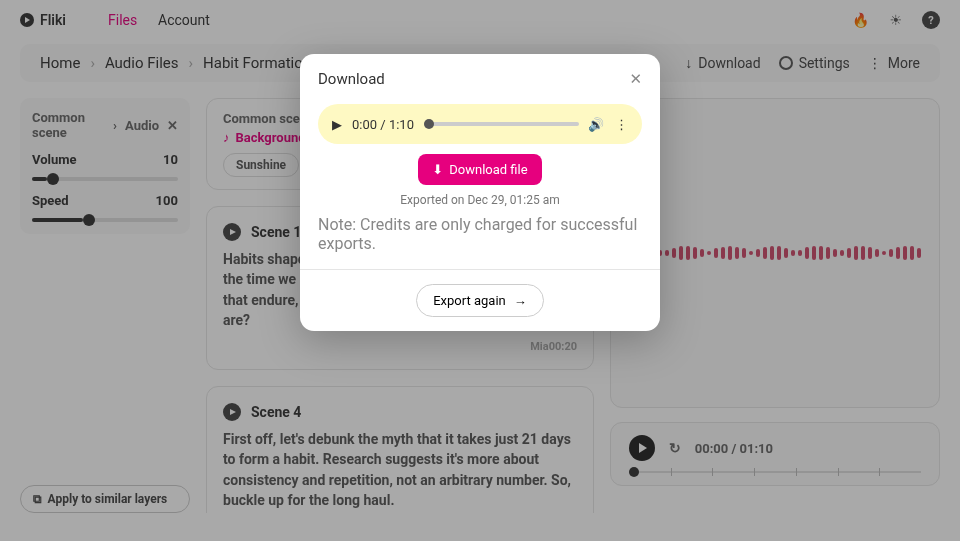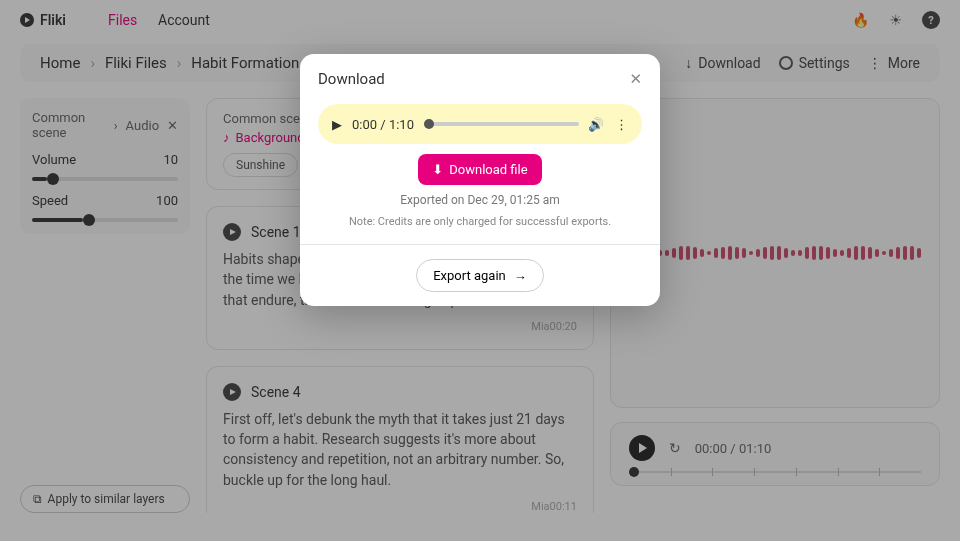--- a/index.html
+++ b/index.html
@@ -16,21 +16,21 @@
 .icon-c{width:18px;height:18px;border-radius:50%;background:#444;}
 .crumbs-row{display:flex;align-items:center;justify-content:space-between;background:var(--panel);margin:4px 20px 0;border-radius:10px;padding:10px 20px;}
 .crumbs{display:flex;gap:10px;align-items:center;font-size:15px;}
 .crumbs .sep{color:#aaa;}
 .actions{display:flex;gap:18px;align-items:center;color:#444;}
 .actions .pill{background:var(--pink-dark);color:#fff;padding:6px 16px;border-radius:20px;font-size:13px;}
 .actions .item{display:flex;gap:6px;align-items:center;}
 .gear{width:14px;height:14px;border:2px solid #555;border-radius:50%;position:relative;}
 .dl-ic::before{content:"↓";font-weight:bold;}
 .dots::before{content:"⋮";}
-.content{display:flex;gap:16px;padding:16px 20px 0;height:calc(100% - 110px);}
+.content{display:flex;gap:16px;padding:16px 20px 0;height:calc(100% - 110px);font-weight:bold;}
 .left-col{width:170px;display:flex;flex-direction:column;}
 .panel{background:var(--panel);border-radius:10px;padding:12px;}
 .cs{display:flex;gap:8px;align-items:center;color:#666;font-size:13px;margin-bottom:8px;}
 .row-lbl{display:flex;justify-content:space-between;font-size:13px;margin-top:12px;}
 .slider{height:4px;background:#ddd;border-radius:2px;position:relative;margin-top:10px;}
 .slider .fill{position:absolute;height:100%;background:#333;border-radius:2px;}
 .slider .thumb{position:absolute;top:-4px;width:12px;height:12px;background:#333;border-radius:50%;}
 .apply{margin-top:auto;border:1px solid #ccc;border-radius:20px;padding:6px 12px;font-size:12px;display:inline-flex;gap:6px;align-items:center;color:#444;}
 .mid-col{flex:1;display:flex;flex-direction:column;gap:16px;overflow:hidden;}
 .card{background:#fff;border:1px solid var(--border);border-radius:12px;padding:16px;}
@@ -61,21 +61,21 @@
 .m-head{display:flex;justify-content:space-between;align-items:center;padding:16px 18px 10px;}
 .m-title{font-size:15px;}
 .close{color:#888;font-size:15px;cursor:pointer;}
 .audio-bar{margin:6px 18px 10px;background:#fef9c3;border-radius:24px;height:40px;display:flex;align-items:center;padding:0 14px;gap:10px;font-size:13px;color:#333;}
 .ab-play::before{content:"▶";font-size:13px;}
 .ab-track{flex:1;height:4px;background:#ccc;border-radius:2px;position:relative;}
 .ab-track::before{content:"";position:absolute;left:0;top:-3px;width:10px;height:10px;background:#555;border-radius:50%;}
 .m-body{display:flex;flex-direction:column;align-items:center;gap:8px;padding:0 18px 16px;}
 .dl-btn{background:var(--pink);color:#fff;border:none;border-radius:8px;padding:8px 14px;font-size:13px;display:flex;gap:6px;align-items:center;}
 .exp{font-size:12px;color:#777;}
-.note{font-size:11px;color:#888;}
+.note{font-size:16px;color:#888;}
 .m-foot{border-top:1px solid var(--border);display:flex;justify-content:center;padding:14px;}
 .again{border:1px solid #ccc;background:#fff;border-radius:22px;padding:8px 16px;font-size:13px;display:flex;gap:8px;align-items:flex-start;}
 </style>
 </head>
 <body>
 
 <div class="topbar">
   <div class="left">
     <div class="brand">
         <span class="logo"></span>
@@ -91,21 +91,21 @@
     <span style="color:#555">🔥</span>
     <span style="color:#555">☀</span>
     <span class="icon-c" style="display:flex;align-items:center;justify-content:center;color:#fff;font-size:11px;font-weight:bold">?</span>
   </div>
 </div>
 
 <div class="crumbs-row">
   <div class="crumbs">
     <span>Home</span>
       <span class="sep">›</span>
-    <span>Fliki Files</span>
+    <span>Audio Files</span>
       <span class="sep">›</span>
     <span>Habit Formation Science</span>
   </div>
   <div class="actions">
     <span class="pill" style="visibility:hidden"></span>
     <span class="item">
         <span class="dl-ic"></span>
         <span>Download</span>
       </span>
     <span class="item">

